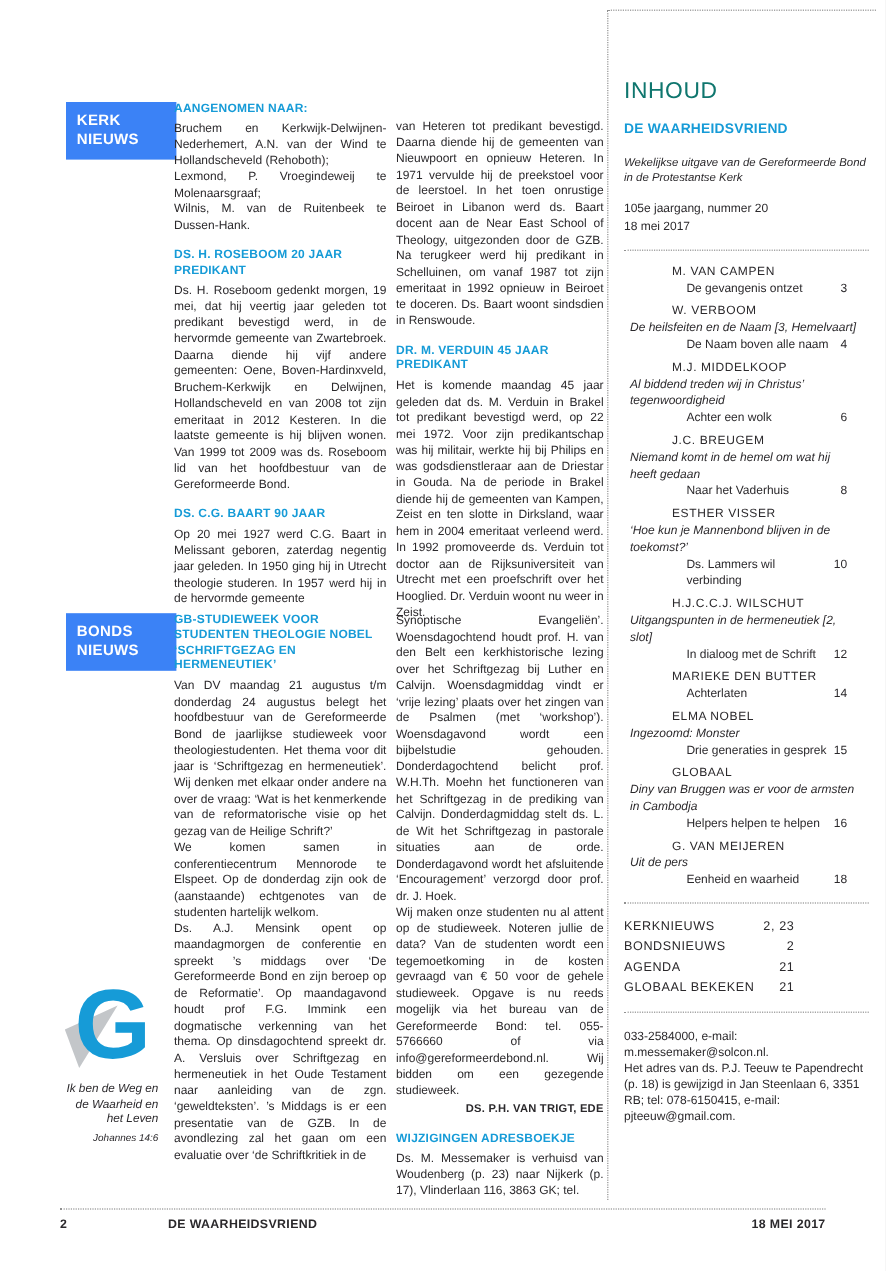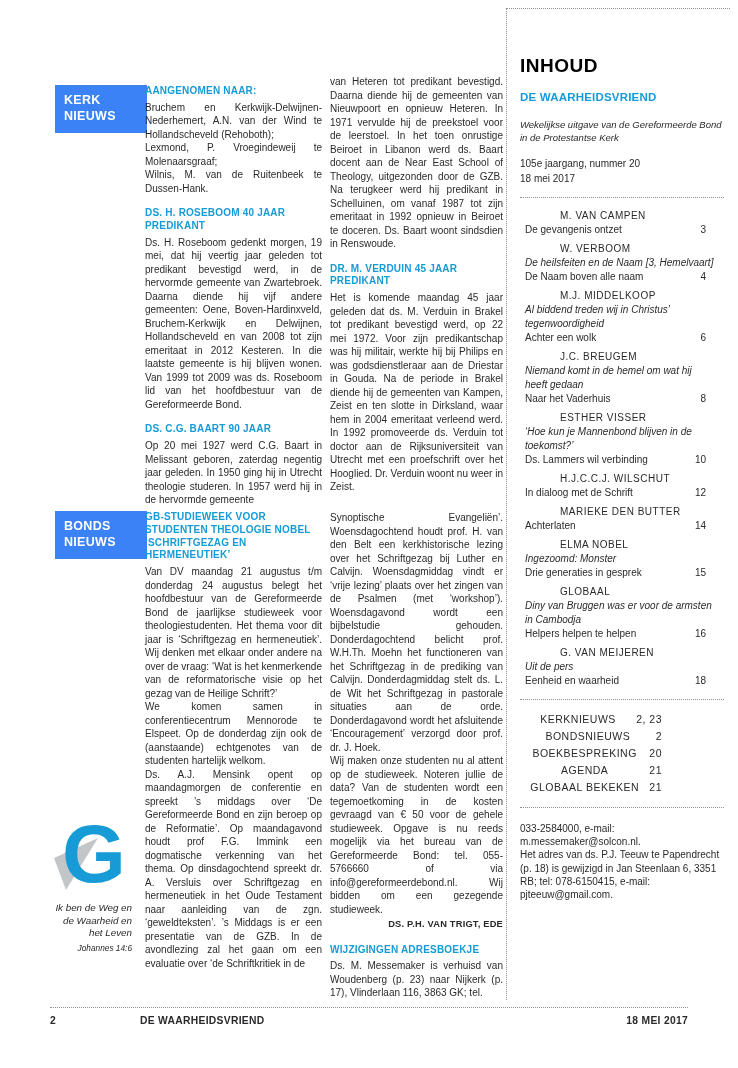--- a/index.html
+++ b/index.html
@@ -8,53 +8,53 @@
 
   
   .slabel{position:absolute;left:55px;width:77px;background:#3b82f6;color:#ffffff;font-weight:bold;
           font-size:12.5px;line-height:15.5px;padding:8px 6px 9px 9px;letter-spacing:.3px;}
   #kerk-label{top:85px}
   #bonds-label{top:511px}
 
   
   .col{position:absolute;width:177px;font-size:10px;line-height:13.5px;text-align:justify;}
   #kerk-col1{left:145px;top:85px}
-  #kerk-col2{left:330px;top:75px;width:173px}
+  #kerk-col2{left:330px;top:99px;width:173px}
   #bonds-col1{left:145px;top:511px}
   #bonds-col2{left:330px;top:511px;width:173px}
   .col p{margin:0;hyphens:auto;}
   .h{color:#169bd7;font-size:10px;line-height:12.8px;font-weight:bold;margin:0 0 3px;letter-spacing:.2px;text-align:left;}
   .mt{margin-top:12px}
   .pre{white-space:pre-line}
   .byline{text-align:right;font-weight:bold;font-size:9.3px;margin-top:2px;letter-spacing:.2px;}
 
   
   .logo-block{position:absolute;left:50px;top:808px;width:82px;text-align:right;}
   .glogo{display:block;margin-left:4px}
   .verse{font-style:italic;font-size:9.8px;line-height:12.5px;margin-top:10px;}
   .verse-ref{font-style:italic;font-size:8.3px;margin-top:3px;}
 
   
   .sidebar{position:absolute;left:506px;top:8px;width:224px;height:992px;box-sizing:border-box;
            border-left:1px dotted #909090;border-top:1px dotted #909090;padding:46px 6px 0 13px;}
-  .inhoud-title{font-size:19px;font-weight:bold;margin:0 0 14px;letter-spacing:.5px;color:#000000;}
+  .inhoud-title{font-size:19px;font-weight:normal;margin:11px 0 14px;letter-spacing:.5px;color:#0f766e;}
   .mag-name{color:#169bd7;font-weight:bold;font-size:11.5px;margin-bottom:4px;letter-spacing:.2px;}
   .mag-sub{font-style:italic;font-size:9.5px;line-height:12.5px;margin-bottom:12px;margin-top:16px;}
   .mag-meta{font-size:10px;line-height:15px;}
   .sep{border-top:1px dotted #909090;margin:11px 0;}
   .toc{font-size:10px;line-height:14px;}
   .toc-entry{margin-bottom:5px;}
   .toc-author{letter-spacing:.5px;padding-left:40px;}
   .toc-desc{font-style:italic;padding-left:5px;padding-right:10px;}
-  .toc-row{display:flex;padding-left:5px;padding-right:18px;}
+  .toc-row{display:flex;padding-left:5px;padding-right:18px;margin-left:47px;}
   .toc-row .tt{flex:1;}
   .toc-row .pg{margin-left:6px;}
   .rubrics{font-size:10.5px;line-height:17px;letter-spacing:.5px;}
   .rubric{display:flex;padding-right:62px;}
-  .rubric .tt{flex:1;text-align:center;}
+  .rubric .tt{flex:1;}
   .cont{font-size:10px;line-height:13.2px;margin:14px 0 0;padding-right:4px;}
 
   
   .footer{position:absolute;left:50px;top:1007px;width:638px;border-top:1px dotted #909090;padding-top:7px;
           display:flex;align-items:baseline;font-weight:bold;font-size:10.3px;letter-spacing:.3px;}
   .f-title{margin-left:84px;}
   .f-date{margin-left:auto;}
 </style>
 </head>
 <body>
@@ -66,21 +66,21 @@
   </div>
   <div class="slabel" id="bonds-label">
     <span>BONDS NIEUWS</span>
   </div>
 
   <div class="col" id="kerk-col1">
     <h3 class="h">AANGENOMEN NAAR:</h3>
     <p class="pre">Bruchem en Kerkwijk-Delwijnen-Nederhemert, A.N. van der Wind te Hollandscheveld (Rehoboth);
 Lexmond, P. Vroegindeweij te Molenaarsgraaf;
 Wilnis, M. van de Ruitenbeek te Dussen-Hank.</p>
-    <h3 class="h mt">DS. H. ROSEBOOM 40 JAAR PREDIKANT</h3>
+    <h3 class="h mt">DS. H. ROSEBOOM 20 JAAR PREDIKANT</h3>
     <p>Ds. H. Roseboom gedenkt morgen, 19 mei, dat hij veertig jaar geleden tot predikant bevestigd werd, in de hervormde gemeente van Zwartebroek. Daarna diende hij vijf andere gemeenten: Oene, Boven-Hardinxveld, Bruchem-Kerkwijk en Delwijnen, Hollandscheveld en van 2008 tot zijn emeritaat in 2012 Kesteren. In die laatste gemeente is hij blijven wonen. Van 1999 tot 2009 was ds. Roseboom lid van het hoofdbestuur van de Gereformeerde Bond.</p>
     <h3 class="h mt">DS. C.G. BAART 90 JAAR</h3>
     <p>Op 20 mei 1927 werd C.G. Baart in Melissant geboren, zaterdag negentig jaar geleden. In 1950 ging hij in Utrecht theologie studeren. In 1957 werd hij in de hervormde gemeente</p>
   </div>
 
   <div class="col" id="kerk-col2">
     <p>van Heteren tot predikant bevestigd. Daarna diende hij de gemeenten van Nieuwpoort en opnieuw Heteren. In 1971 vervulde hij de preekstoel voor de leerstoel. In het toen onrustige Beiroet in Libanon werd ds. Baart docent aan de Near East School of Theology, uitgezonden door de GZB. Na terugkeer werd hij predikant in Schelluinen, om vanaf 1987 tot zijn emeritaat in 1992 opnieuw in Beiroet te doceren. Ds. Baart woont sindsdien in Renswoude.</p>
     <h3 class="h mt">DR. M. VERDUIN 45 JAAR PREDIKANT</h3>
     <p>Het is komende maandag 45 jaar geleden dat ds. M. Verduin in Brakel tot predikant bevestigd werd, op 22 mei 1972. Voor zijn predikantschap was hij militair, werkte hij bij Philips en was godsdienstleraar aan de Driestar in Gouda. Na de periode in Brakel diende hij de gemeenten van Kampen, Zeist en ten slotte in Dirksland, waar hem in 2004 emeritaat verleend werd. In 1992 promoveerde ds. Verduin tot doctor aan de Rijksuniversiteit van Utrecht met een proefschrift over het Hooglied. Dr. Verduin woont nu weer in Zeist.</p>
   </div>
@@ -159,20 +159,21 @@
         <div class="toc-author">ESTHER VISSER</div>
         <div class="toc-desc">‘Hoe kun je Mannenbond blijven in de toekomst?’</div>
         <div class="toc-row">
           <span class="tt">Ds. Lammers wil verbinding</span>
           <span class="pg">10</span>
         </div>
       </div>
 
       <div class="toc-entry">
         <div class="toc-author">H.J.C.C.J. WILSCHUT</div>
+        <div class="toc-desc">Uitgangspunten in de hermeneutiek [2, slot]</div>
         <div class="toc-row">
           <span class="tt">In dialoog met de Schrift</span>
           <span class="pg">12</span>
         </div>
       </div>
 
       <div class="toc-entry">
         <div class="toc-author">MARIEKE DEN BUTTER</div>
         <div class="toc-row">
           <span class="tt">Achterlaten</span>
@@ -212,24 +213,20 @@
     <div class="sep"></div>
 
     <div class="rubrics">
       <div class="rubric">
         <span class="tt">KERKNIEUWS</span>
         <span class="pg">2, 23</span>
       </div>
       <div class="rubric">
         <span class="tt">BONDSNIEUWS</span>
         <span class="pg">2</span>
-      </div>
-      <div class="rubric">
-        <span class="tt">BOEKBESPREKING</span>
-        <span class="pg">20</span>
       </div>
       <div class="rubric">
         <span class="tt">AGENDA</span>
         <span class="pg">21</span>
       </div>
       <div class="rubric">
         <span class="tt">GLOBAAL BEKEKEN</span>
         <span class="pg">21</span>
       </div>
     </div>

